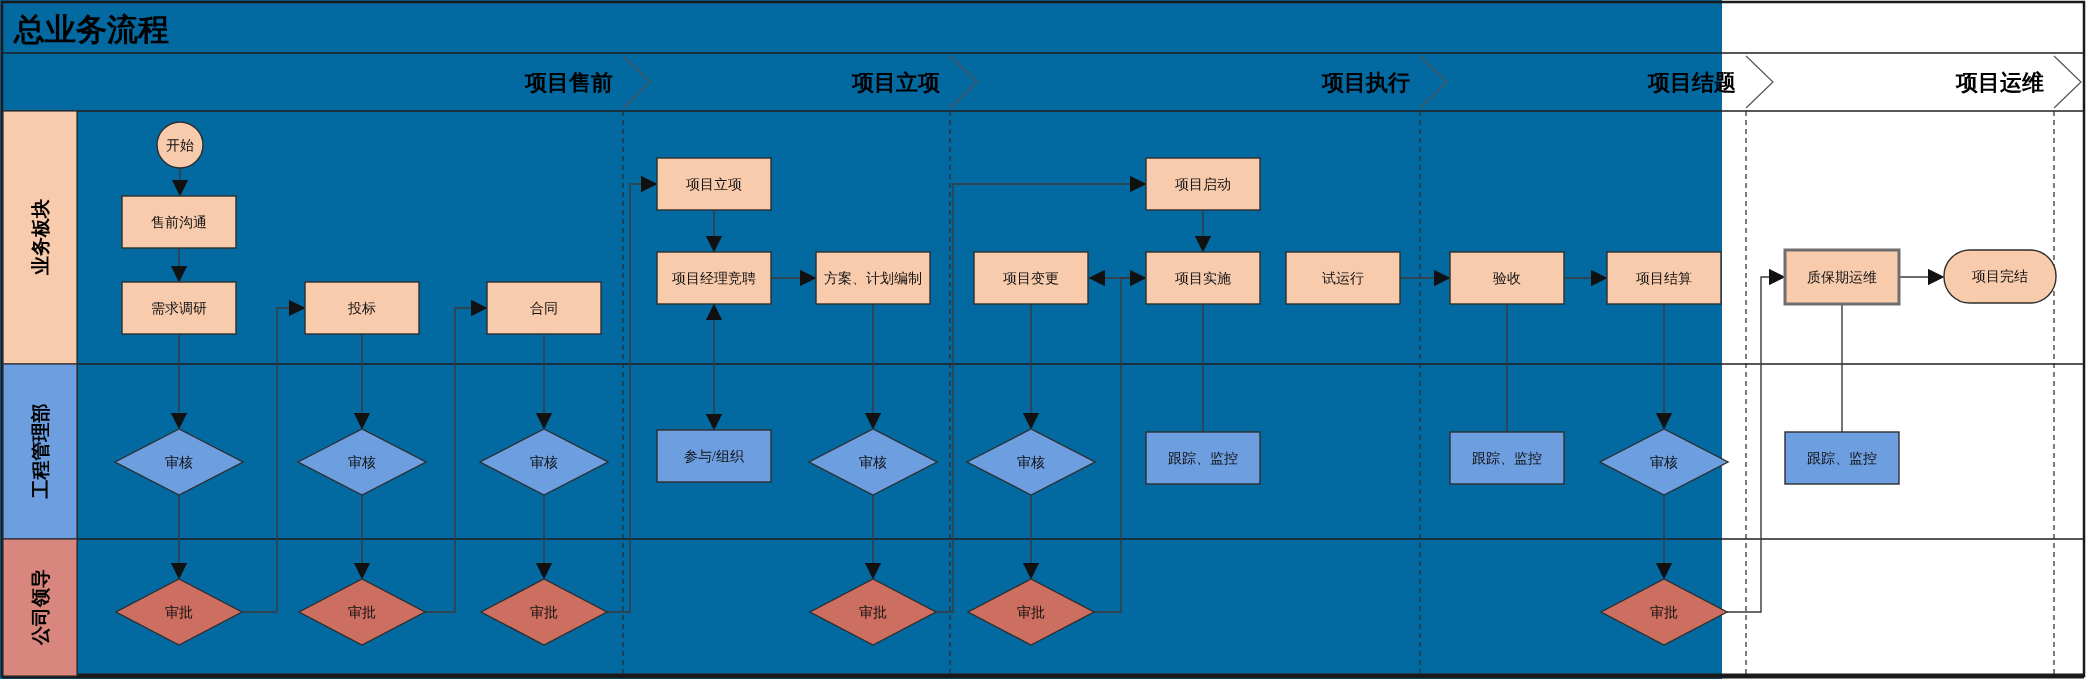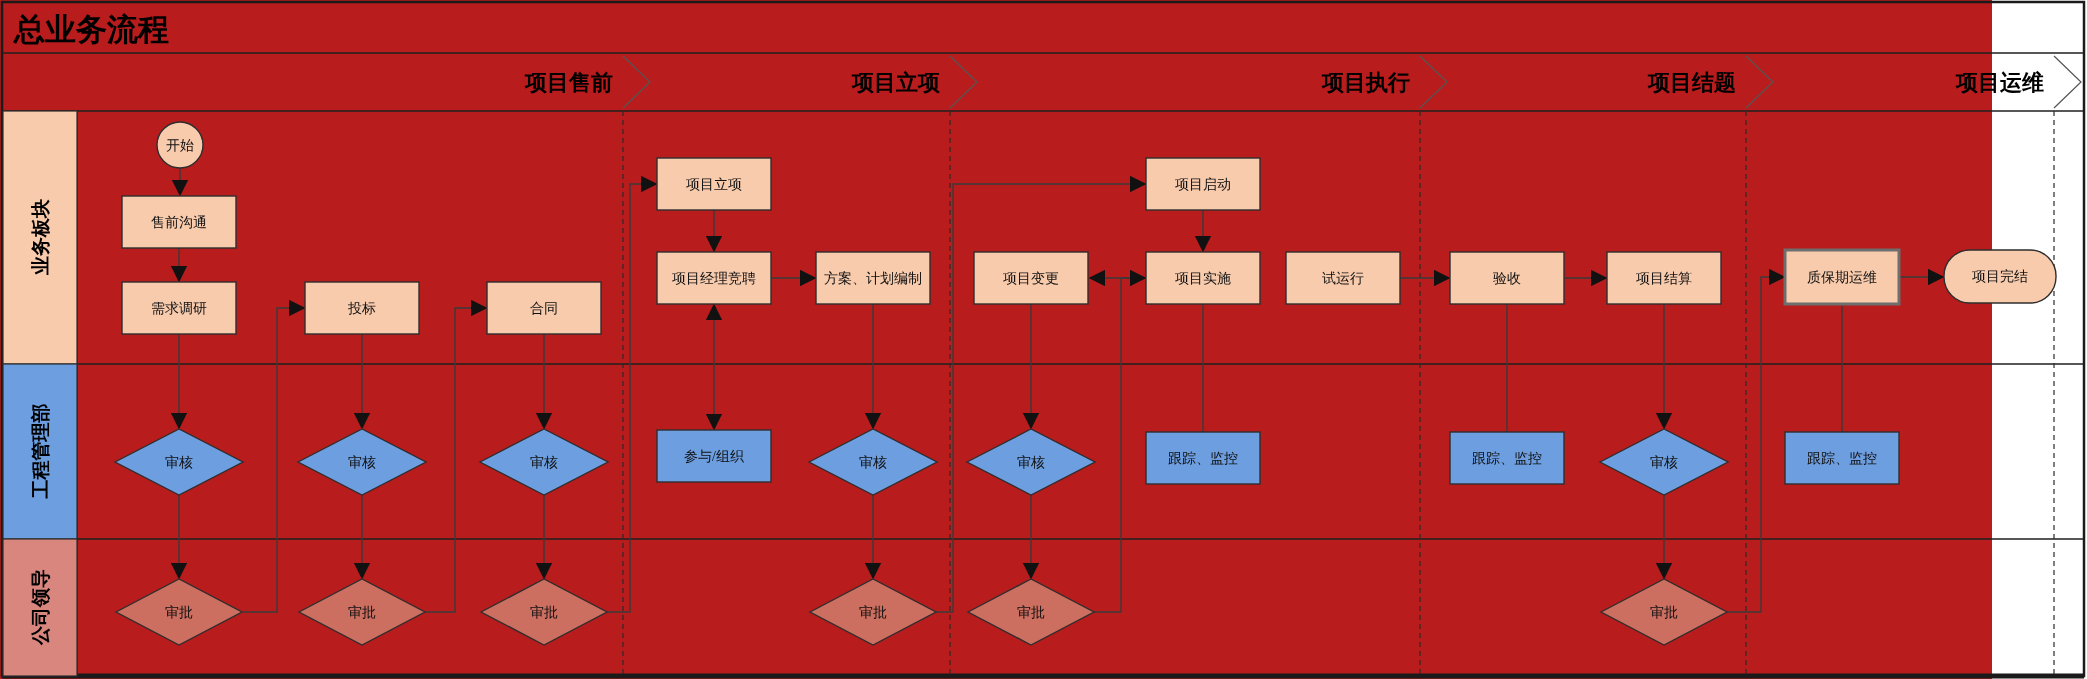--- a/index.html
+++ b/index.html
@@ -1,16 +1,16 @@
 <!DOCTYPE html>
 <html style="--process: #F8CBAD; --review: #6D9EE0; --approve: #CC6E60; --connector: #3a3a3a;"><head>
 <meta charset="utf-8">
 <style>
   html,body { margin:0; padding:0; background:#ffffff; }
-  .stage { width:1992px; height:679px; position:relative; background:#b91c1c; }
+  .stage { width:1722px; height:679px; position:relative; background:#0369a1; }
   svg { display:block; font-family:"Liberation Serif","DejaVu Serif",serif; }
 
   .title-text   { font: bold 31px "Liberation Serif","DejaVu Serif",serif; fill:#000; }
   .phase-label  { font: bold 22px "Liberation Serif","DejaVu Serif",serif; fill:#000;
                   text-anchor:end; dominant-baseline:central; }
   .lane-label   { font: bold 19px "Liberation Serif","DejaVu Serif",serif; fill:#000;
                   text-anchor:middle; dominant-baseline:central; }
   .lbl          { font: 14px "Liberation Serif","DejaVu Serif",serif; fill:#101010;
                   text-anchor:middle; dominant-baseline:central; }
 

